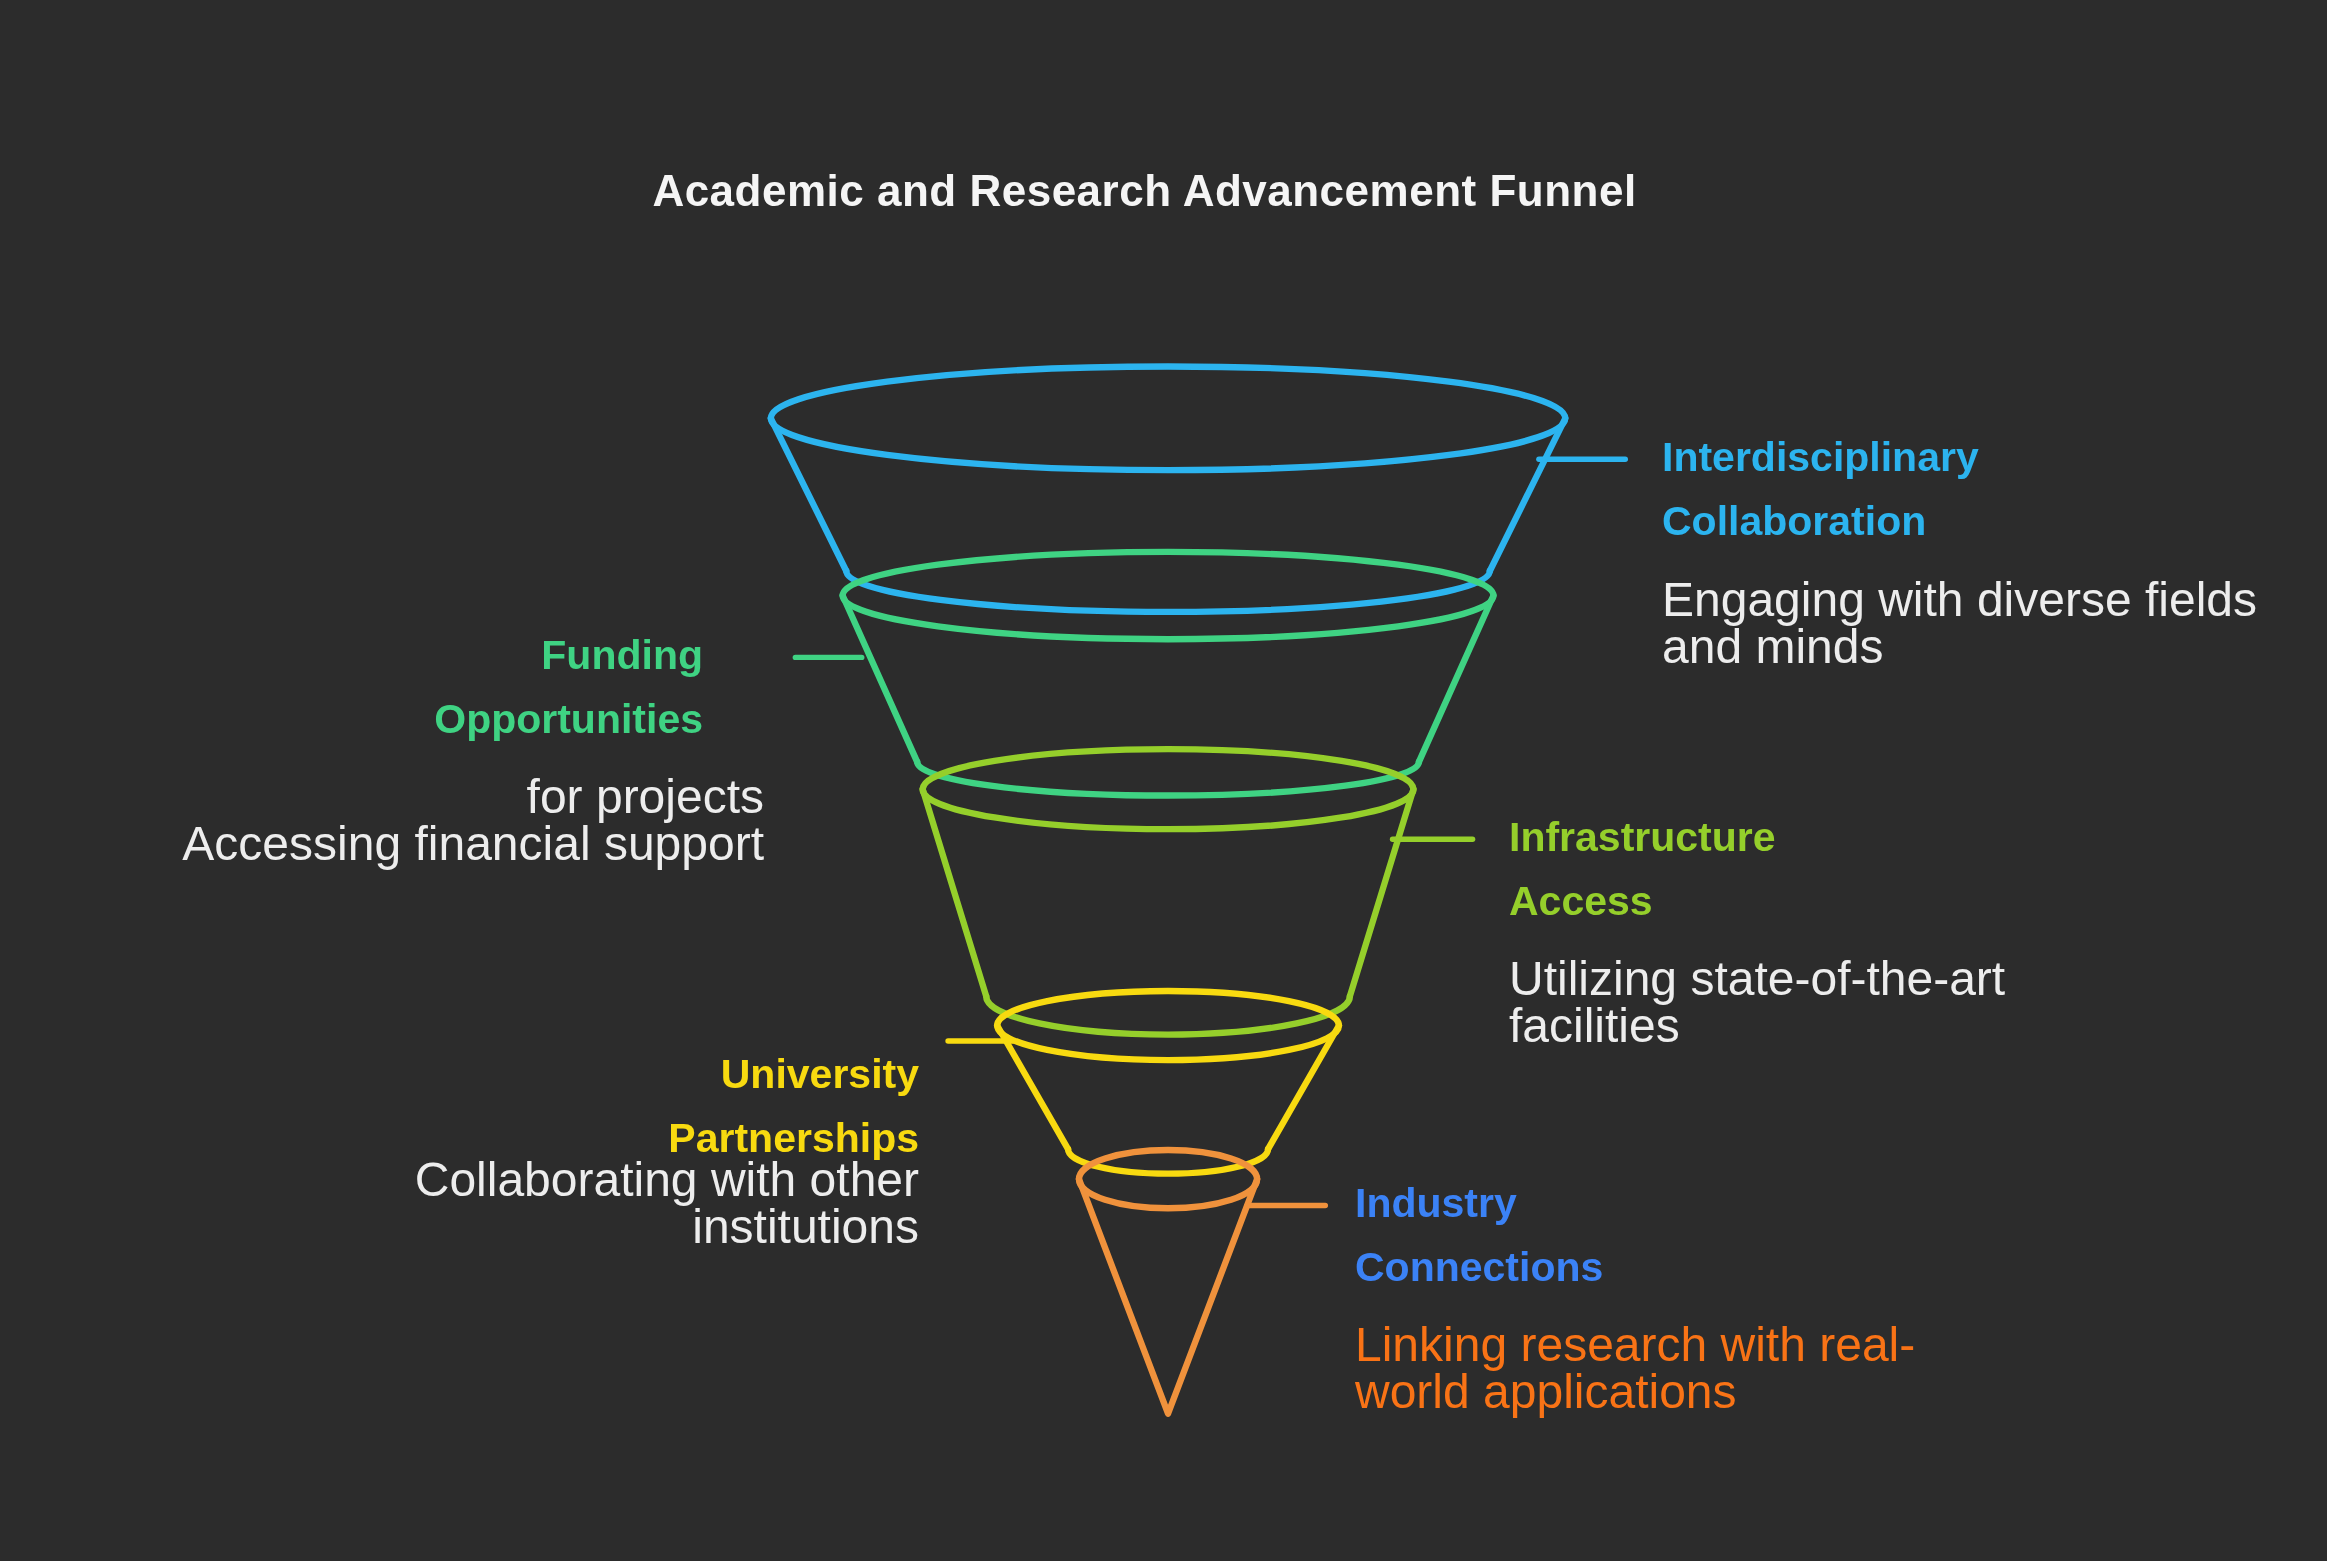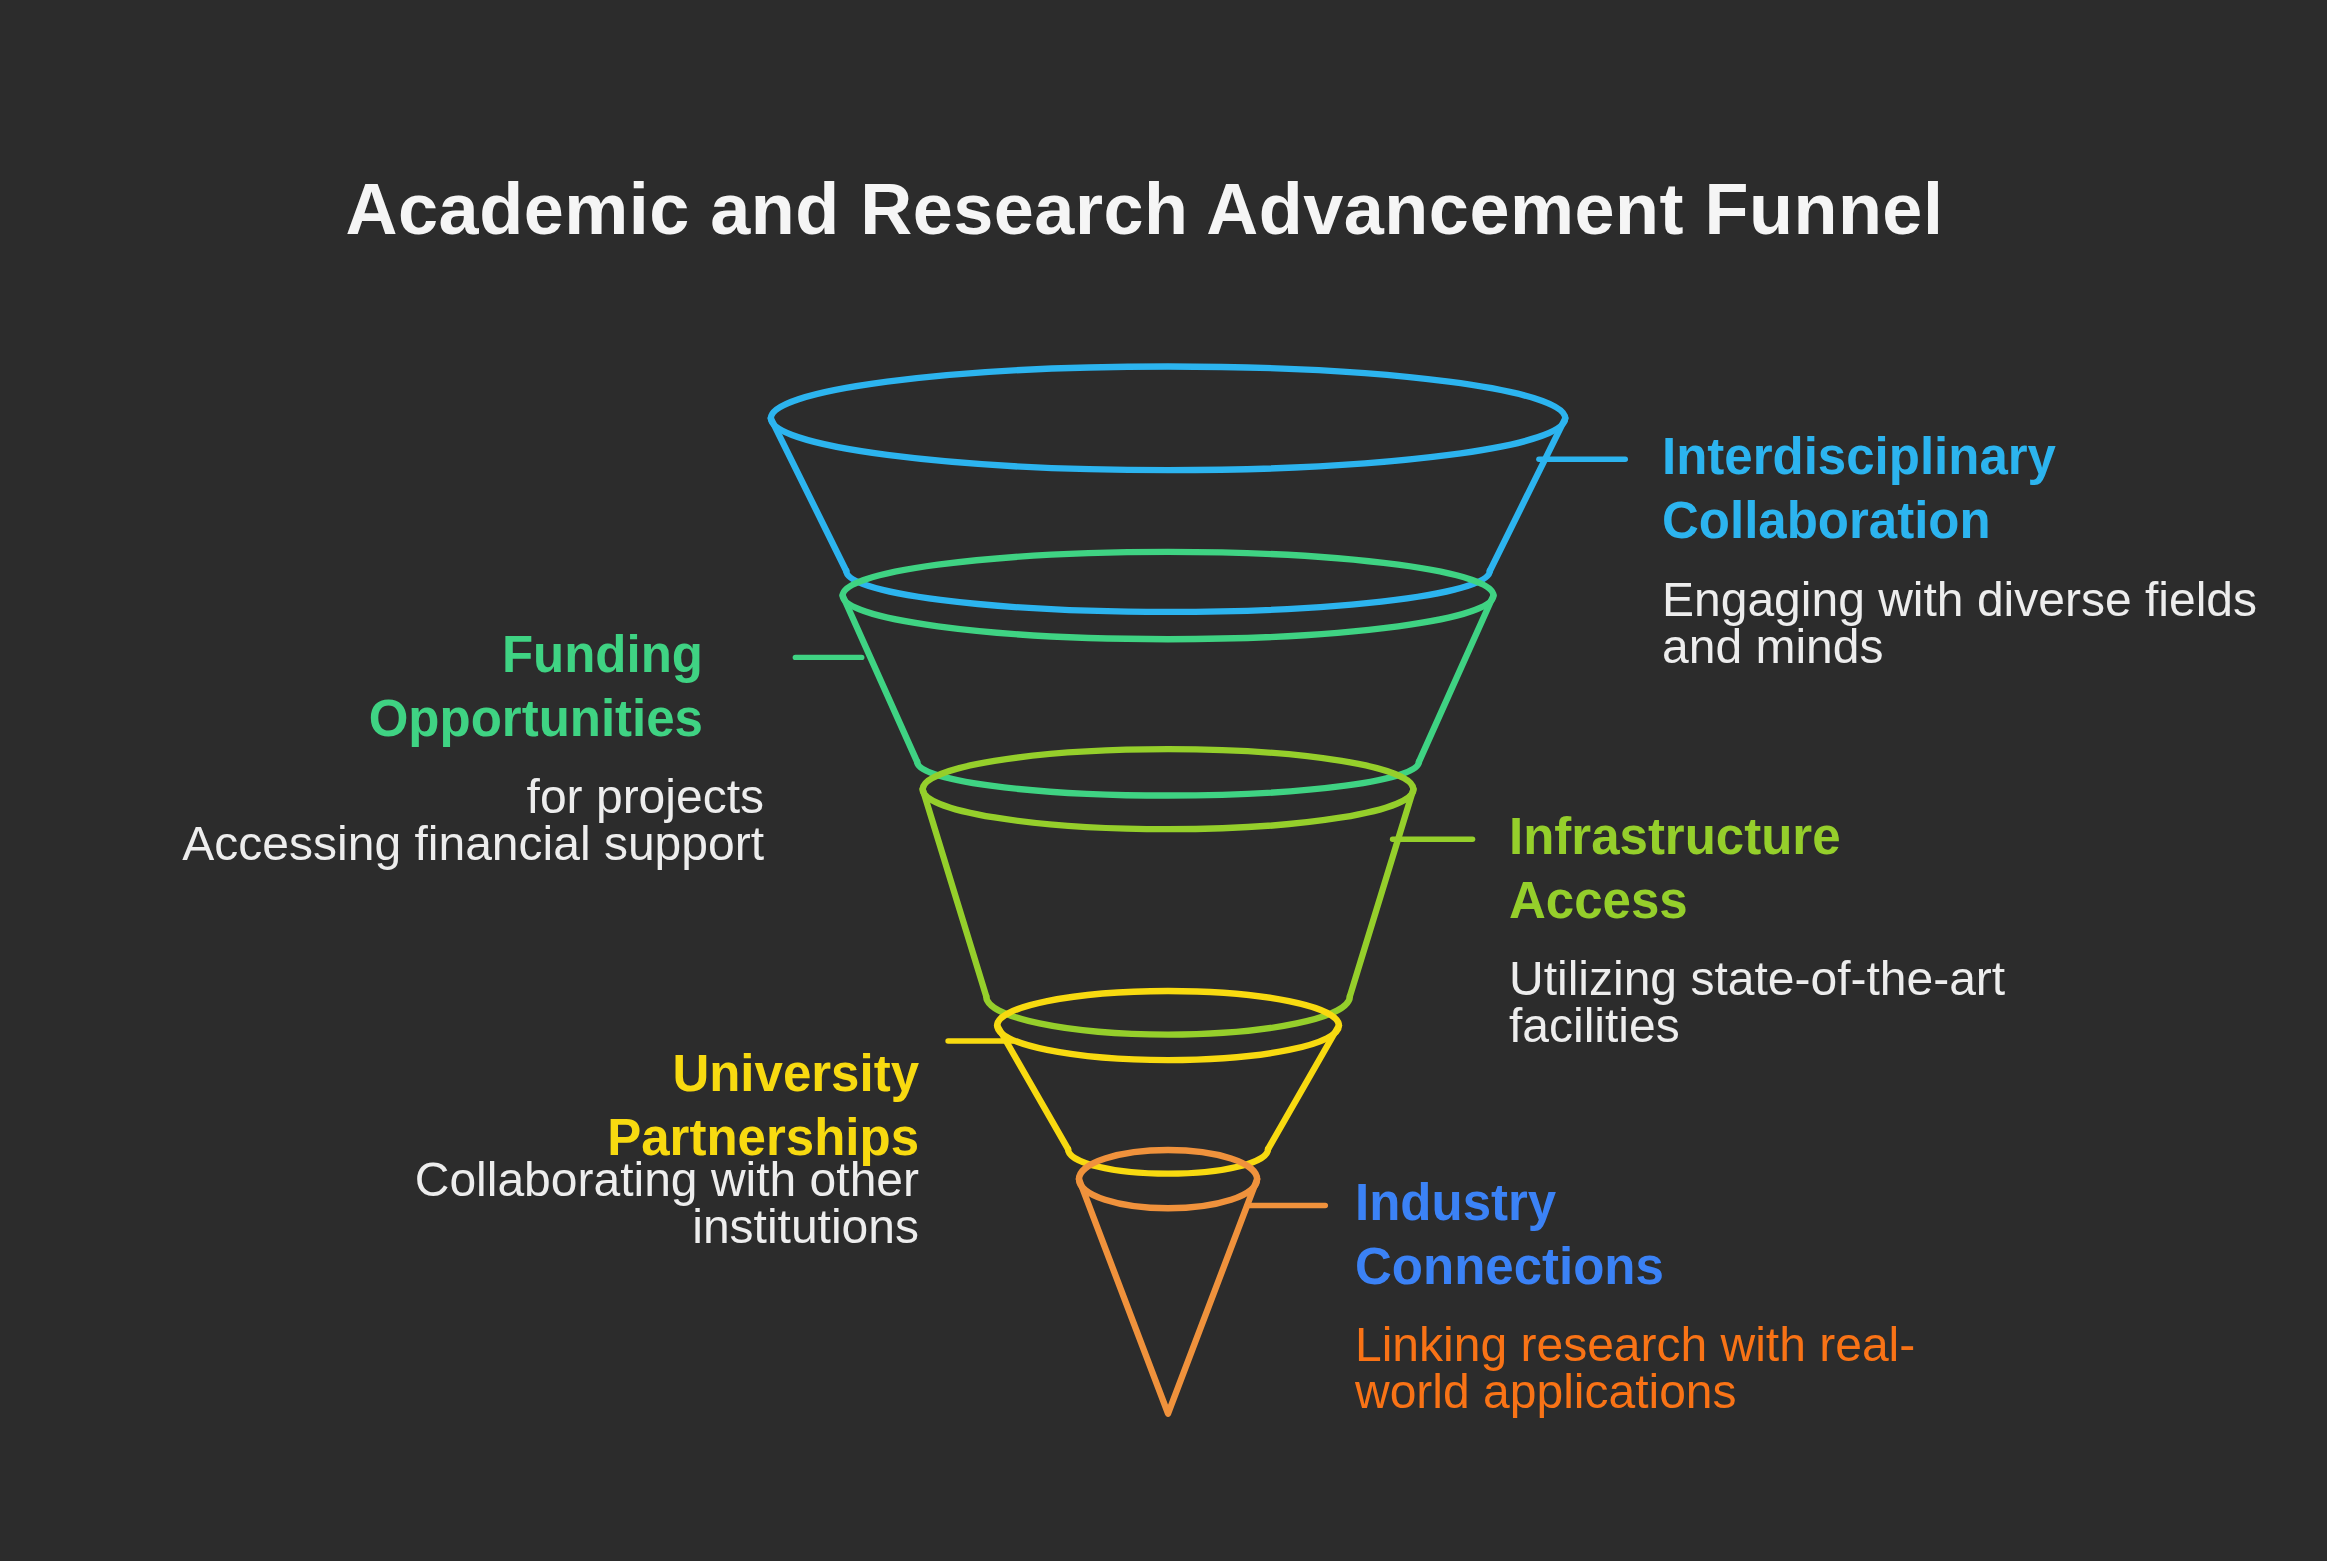--- a/index.html
+++ b/index.html
@@ -15,21 +15,21 @@
     width: 2327px;
     height: 1562px;
     overflow: hidden;
   }
   .page-title {
     position: absolute;
     left: 0;
     top: 125px;
     width: 2289px;
     text-align: center;
-    font-size: 72px;
+    font-size: 44px;
     line-height: 73px;
     font-weight: 700;
     letter-spacing: 0.5px;
   }
   .funnel-svg {
     position: absolute;
     left: 0;
     top: 0;
   }
   .funnel-svg g {
@@ -38,21 +38,21 @@
     stroke-linecap: round;
     stroke-linejoin: round;
   }
   .funnel-svg path.connector {
     fill: none;
     stroke-width: 6;
     stroke-linecap: round;
   }
   .stage-label {
     position: absolute;
-    font-size: 51px;
+    font-size: 41px;
     line-height: 64px;
     font-weight: 700;
     white-space: nowrap;
   }
   .stage-desc {
     position: absolute;
     font-size: 48px;
     line-height: 47px;
     font-weight: 400;
     white-space: nowrap;

